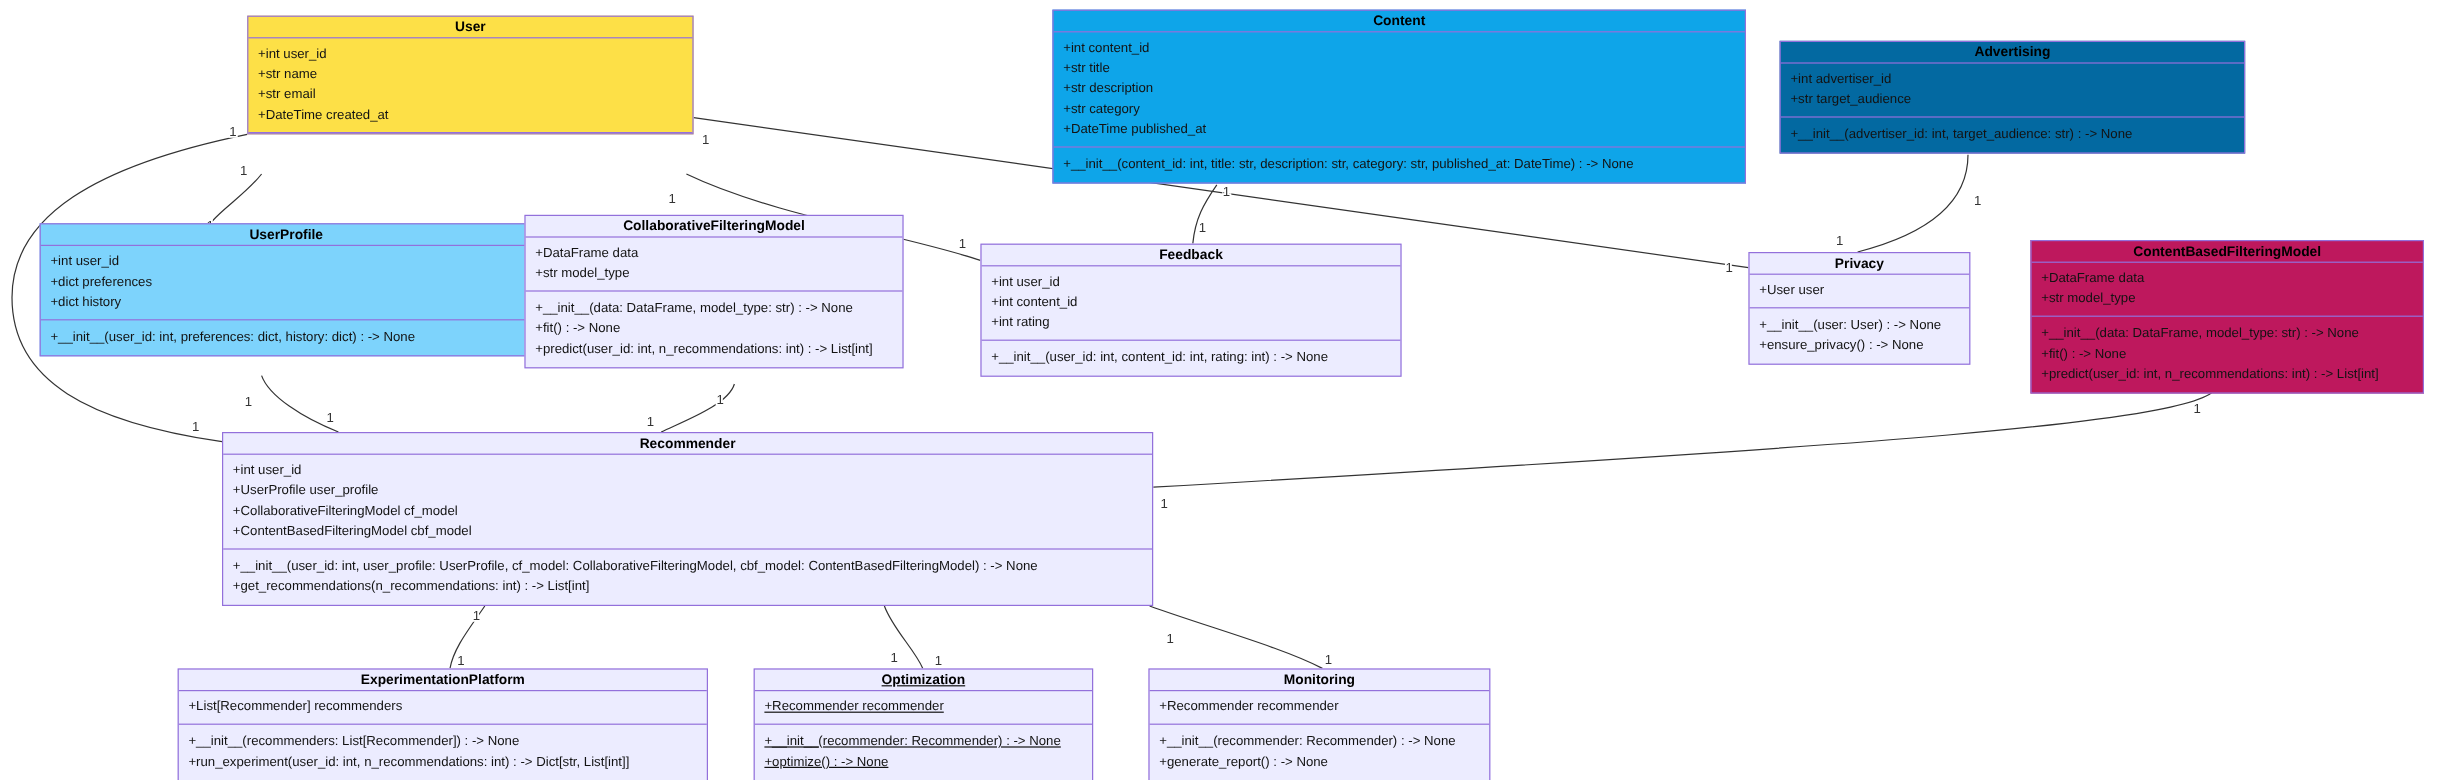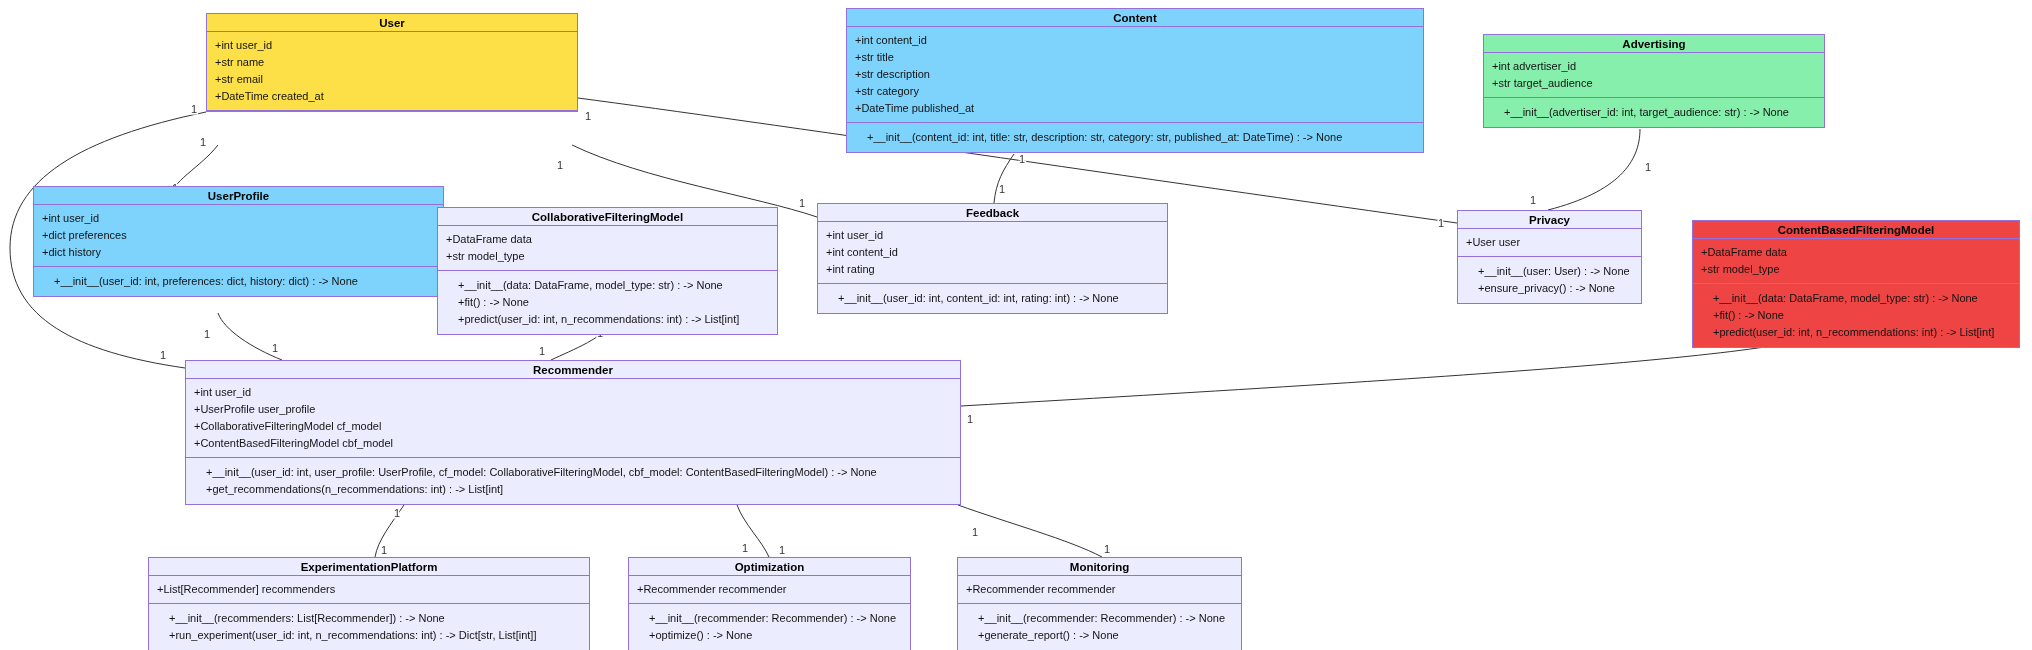--- a/index.html
+++ b/index.html
@@ -27,21 +27,21 @@
     padding:3px 8px 2px 8px;
     border-bottom:1px solid #9370DB;
     white-space:nowrap;
     color:#000;
   }
   .cls-attrs{
     padding:5px 8px;
     border-bottom:1px solid #9370DB;
   }
   .cls-methods{
-    padding:6px 20px;
+    padding:6px 8px;
   }
   .cls-line{
     line-height:17px;
     white-space:nowrap;
   }
   .edge-path{fill:none;stroke:#333333;stroke-width:1;}
   .mult-label{
     font-family:"Liberation Sans","DejaVu Sans",sans-serif;
     font-size:11px;
     fill:#333333;
@@ -94,55 +94,55 @@
     </svg>
     <div class="cls" style="left: 206px; top: 13px; width: 372px; background: #fde047; border-color: rgb(147, 112, 219);">
       <div class="cls-title" style="border-color: rgb(147, 112, 219);">User</div>
       <div class="cls-attrs" style="border-color: rgb(147, 112, 219);">
         <div class="cls-line">+int user_id</div>
         <div class="cls-line">+str name</div>
         <div class="cls-line">+str email</div>
         <div class="cls-line">+DateTime created_at</div>
       </div>
     </div>
-    <div class="cls" style="left: 846px; top: 8px; width: 578px; background: #7dd3fc; border-color: rgb(147, 112, 219);">
+    <div class="cls" style="left: 877px; top: 8px; width: 578px; background: #0ea5e9; border-color: rgb(147, 112, 219);">
       <div class="cls-title" style="border-color: rgb(147, 112, 219);">Content</div>
       <div class="cls-attrs" style="border-color: rgb(147, 112, 219);">
         <div class="cls-line">+int content_id</div>
         <div class="cls-line">+str title</div>
         <div class="cls-line">+str description</div>
         <div class="cls-line">+str category</div>
         <div class="cls-line">+DateTime published_at</div>
       </div>
       <div class="cls-methods">
         <div class="cls-line">+__init__(content_id: int, title: str, description: str, category: str, published_at: DateTime) : -&gt; None</div>
       </div>
     </div>
-    <div class="cls" style="left: 1483px; top: 34px; width: 342px; background: #86efac; border-color: rgb(147, 112, 219);">
+    <div class="cls" style="left: 1483px; top: 34px; width: 388px; background: #0369a1; border-color: rgb(147, 112, 219);">
       <div class="cls-title" style="border-color: rgb(147, 112, 219);">Advertising</div>
       <div class="cls-attrs" style="border-color: rgb(147, 112, 219);">
         <div class="cls-line">+int advertiser_id</div>
         <div class="cls-line">+str target_audience</div>
       </div>
       <div class="cls-methods">
         <div class="cls-line">+__init__(advertiser_id: int, target_audience: str) : -&gt; None</div>
       </div>
     </div>
     <div class="cls" style="left: 33px; top: 186px; width: 411px; background: #7dd3fc; border-color: rgb(147, 112, 219);">
       <div class="cls-title" style="border-color: rgb(147, 112, 219);">UserProfile</div>
       <div class="cls-attrs" style="border-color: rgb(147, 112, 219);">
         <div class="cls-line">+int user_id</div>
         <div class="cls-line">+dict preferences</div>
         <div class="cls-line">+dict history</div>
       </div>
       <div class="cls-methods">
         <div class="cls-line">+__init__(user_id: int, preferences: dict, history: dict) : -&gt; None</div>
       </div>
     </div>
-    <div class="cls" style="left: 437px; top: 207px; width: 341px; background: rgb(236, 236, 255); border-color: rgb(147, 112, 219);">
+    <div class="cls" style="left: 437px; top: 179px; width: 316px; background: rgb(236, 236, 255); border-color: rgb(147, 112, 219);">
       <div class="cls-title" style="border-color: rgb(147, 112, 219);">CollaborativeFilteringModel</div>
       <div class="cls-attrs" style="border-color: rgb(147, 112, 219);">
         <div class="cls-line">+DataFrame data</div>
         <div class="cls-line">+str model_type</div>
       </div>
       <div class="cls-methods">
         <div class="cls-line">+__init__(data: DataFrame, model_type: str) : -&gt; None</div>
         <div class="cls-line">+fit() : -&gt; None</div>
         <div class="cls-line">+predict(user_id: int, n_recommendations: int) : -&gt; List[int]</div>
       </div>
@@ -161,21 +161,21 @@
     <div class="cls" style="left: 1457px; top: 210px; width: 185px; background: rgb(236, 236, 255); border-color: rgb(147, 112, 219);">
       <div class="cls-title" style="border-color: rgb(147, 112, 219);">Privacy</div>
       <div class="cls-attrs" style="border-color: rgb(147, 112, 219);">
         <div class="cls-line">+User user</div>
       </div>
       <div class="cls-methods">
         <div class="cls-line">+__init__(user: User) : -&gt; None</div>
         <div class="cls-line">+ensure_privacy() : -&gt; None</div>
       </div>
     </div>
-    <div class="cls" style="left: 1692px; top: 200px; width: 328px; background: #ef4444; border-color: rgb(147, 112, 219); margin-top: 20px;">
+    <div class="cls" style="left: 1692px; top: 200px; width: 328px; background: #be185d; border-color: rgb(147, 112, 219);">
       <div class="cls-title" style="border-color: rgb(147, 112, 219);">ContentBasedFilteringModel</div>
       <div class="cls-attrs" style="border-color: rgb(147, 112, 219);">
         <div class="cls-line">+DataFrame data</div>
         <div class="cls-line">+str model_type</div>
       </div>
       <div class="cls-methods">
         <div class="cls-line">+__init__(data: DataFrame, model_type: str) : -&gt; None</div>
         <div class="cls-line">+fit() : -&gt; None</div>
         <div class="cls-line">+predict(user_id: int, n_recommendations: int) : -&gt; List[int]</div>
       </div>
@@ -196,21 +196,21 @@
     <div class="cls" style="left: 148px; top: 557px; width: 442px; background: rgb(236, 236, 255); border-color: rgb(147, 112, 219);">
       <div class="cls-title" style="border-color: rgb(147, 112, 219);">ExperimentationPlatform</div>
       <div class="cls-attrs" style="border-color: rgb(147, 112, 219);">
         <div class="cls-line">+List[Recommender] recommenders</div>
       </div>
       <div class="cls-methods">
         <div class="cls-line">+__init__(recommenders: List[Recommender]) : -&gt; None</div>
         <div class="cls-line">+run_experiment(user_id: int, n_recommendations: int) : -&gt; Dict[str, List[int]]</div>
       </div>
     </div>
-    <div class="cls" style="left: 628px; top: 557px; width: 283px; background: rgb(236, 236, 255); border-color: rgb(147, 112, 219);">
+    <div class="cls" style="left: 628px; top: 557px; width: 283px; background: rgb(236, 236, 255); border-color: rgb(147, 112, 219); text-decoration: underline;">
       <div class="cls-title" style="border-color: rgb(147, 112, 219);">Optimization</div>
       <div class="cls-attrs" style="border-color: rgb(147, 112, 219);">
         <div class="cls-line">+Recommender recommender</div>
       </div>
       <div class="cls-methods">
         <div class="cls-line">+__init__(recommender: Recommender) : -&gt; None</div>
         <div class="cls-line">+optimize() : -&gt; None</div>
       </div>
     </div>
     <div class="cls" style="left: 957px; top: 557px; width: 285px; background: rgb(236, 236, 255); border-color: rgb(147, 112, 219);">

